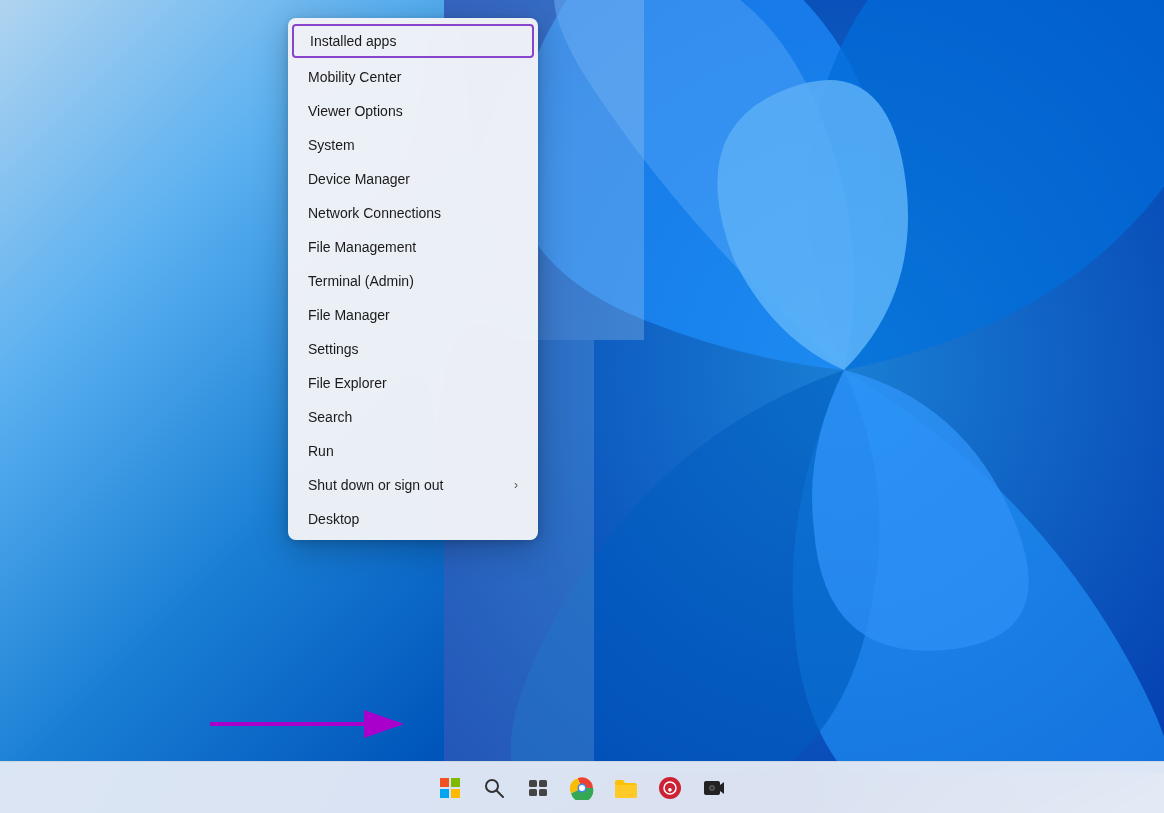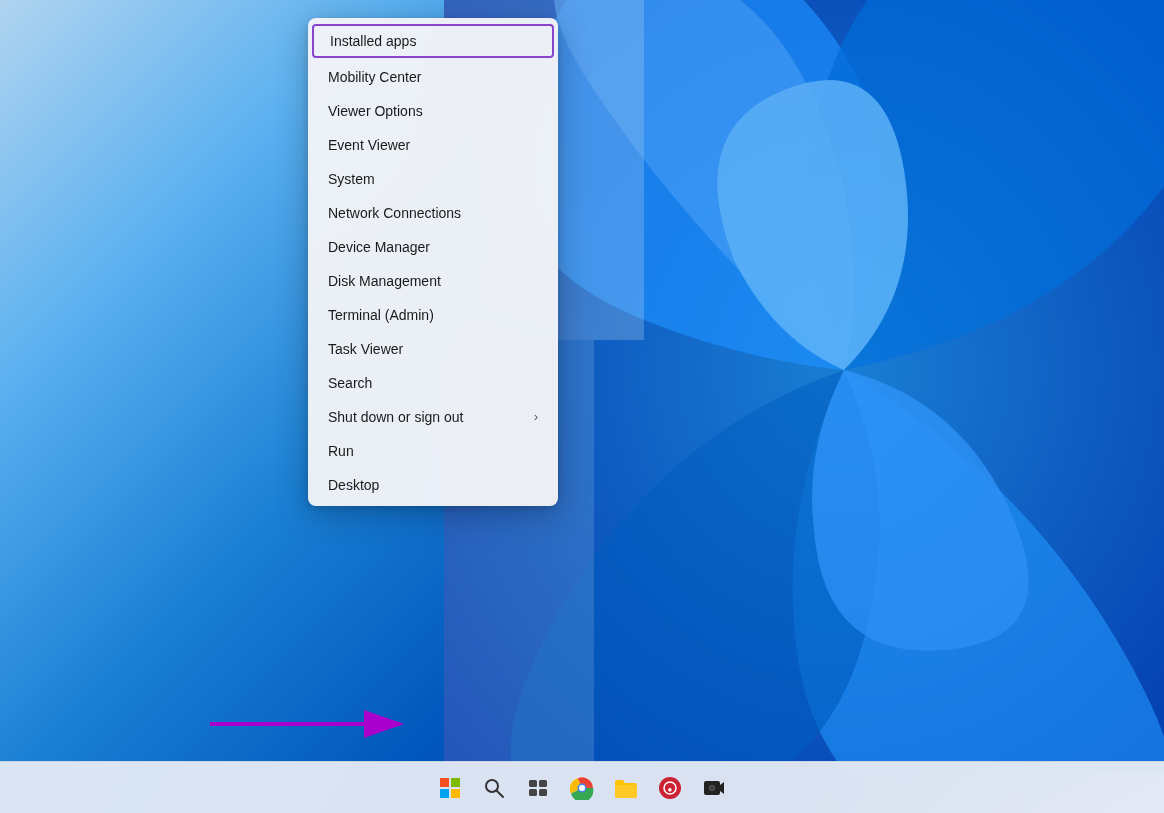--- a/index.html
+++ b/index.html
@@ -87,21 +87,21 @@
 
     .win-logo span:nth-child(1) { background: #f25022; }
     .win-logo span:nth-child(2) { background: #7fba00; }
     .win-logo span:nth-child(3) { background: #00a4ef; }
     .win-logo span:nth-child(4) { background: #ffb900; }
 
     
     .context-menu {
       position: absolute;
       top: 18px;
-      left: 308px;
+      left: 288px;
       width: 250px;
       background: rgba(242, 243, 247, 0.97);
       border-radius: 8px;
       box-shadow: 0 8px 32px rgba(0,0,0,0.25), 0 2px 8px rgba(0,0,0,0.15);
       z-index: 200;
       padding: 4px 0;
       backdrop-filter: blur(20px);
     }
 
     .menu-item {
@@ -176,49 +176,52 @@
     <div class="menu-item highlighted">
       <span>Installed apps</span>
     </div>
     <div class="menu-item">
       <span>Mobility Center</span>
     </div>
     <div class="menu-item">
       <span>Viewer Options</span>
     </div>
     <div class="menu-item">
-      <span>Event Viewer</span>
-    </div>
-    <div class="menu-item">
       <span>System</span>
     </div>
     <div class="menu-item">
+      <span>Device Manager</span>
+    </div>
+    <div class="menu-item">
       <span>Network Connections</span>
     </div>
     <div class="menu-item">
-      <span>Device Manager</span>
-    </div>
-    <div class="menu-item">
-      <span>Disk Management</span>
+      <span>File Management</span>
     </div>
     <div class="menu-item">
       <span>Terminal (Admin)</span>
     </div>
     <div class="menu-item">
-      <span>Task Viewer</span>
+      <span>File Manager</span>
+    </div>
+    <div class="menu-item">
+      <span>Settings</span>
+    </div>
+    <div class="menu-item">
+      <span>File Explorer</span>
     </div>
     <div class="menu-item">
       <span>Search</span>
+    </div>
+    <div class="menu-item">
+      <span>Run</span>
     </div>
     <div class="menu-item">
       <span>Shut down or sign out</span>
       <span class="menu-chevron">›</span>
-    </div>
-    <div class="menu-item">
-      <span>Run</span>
     </div>
     <div class="menu-item">
       <span>Desktop</span>
     </div>
   </div>
 
   <div class="arrow-indicator">
     <svg class="arrow-svg" viewBox="0 0 220 50" xmlns="http://www.w3.org/2000/svg">
       <defs>
         <marker id="arrowhead" markerWidth="10" markerHeight="7" refX="9" refY="3.5" orient="auto">

